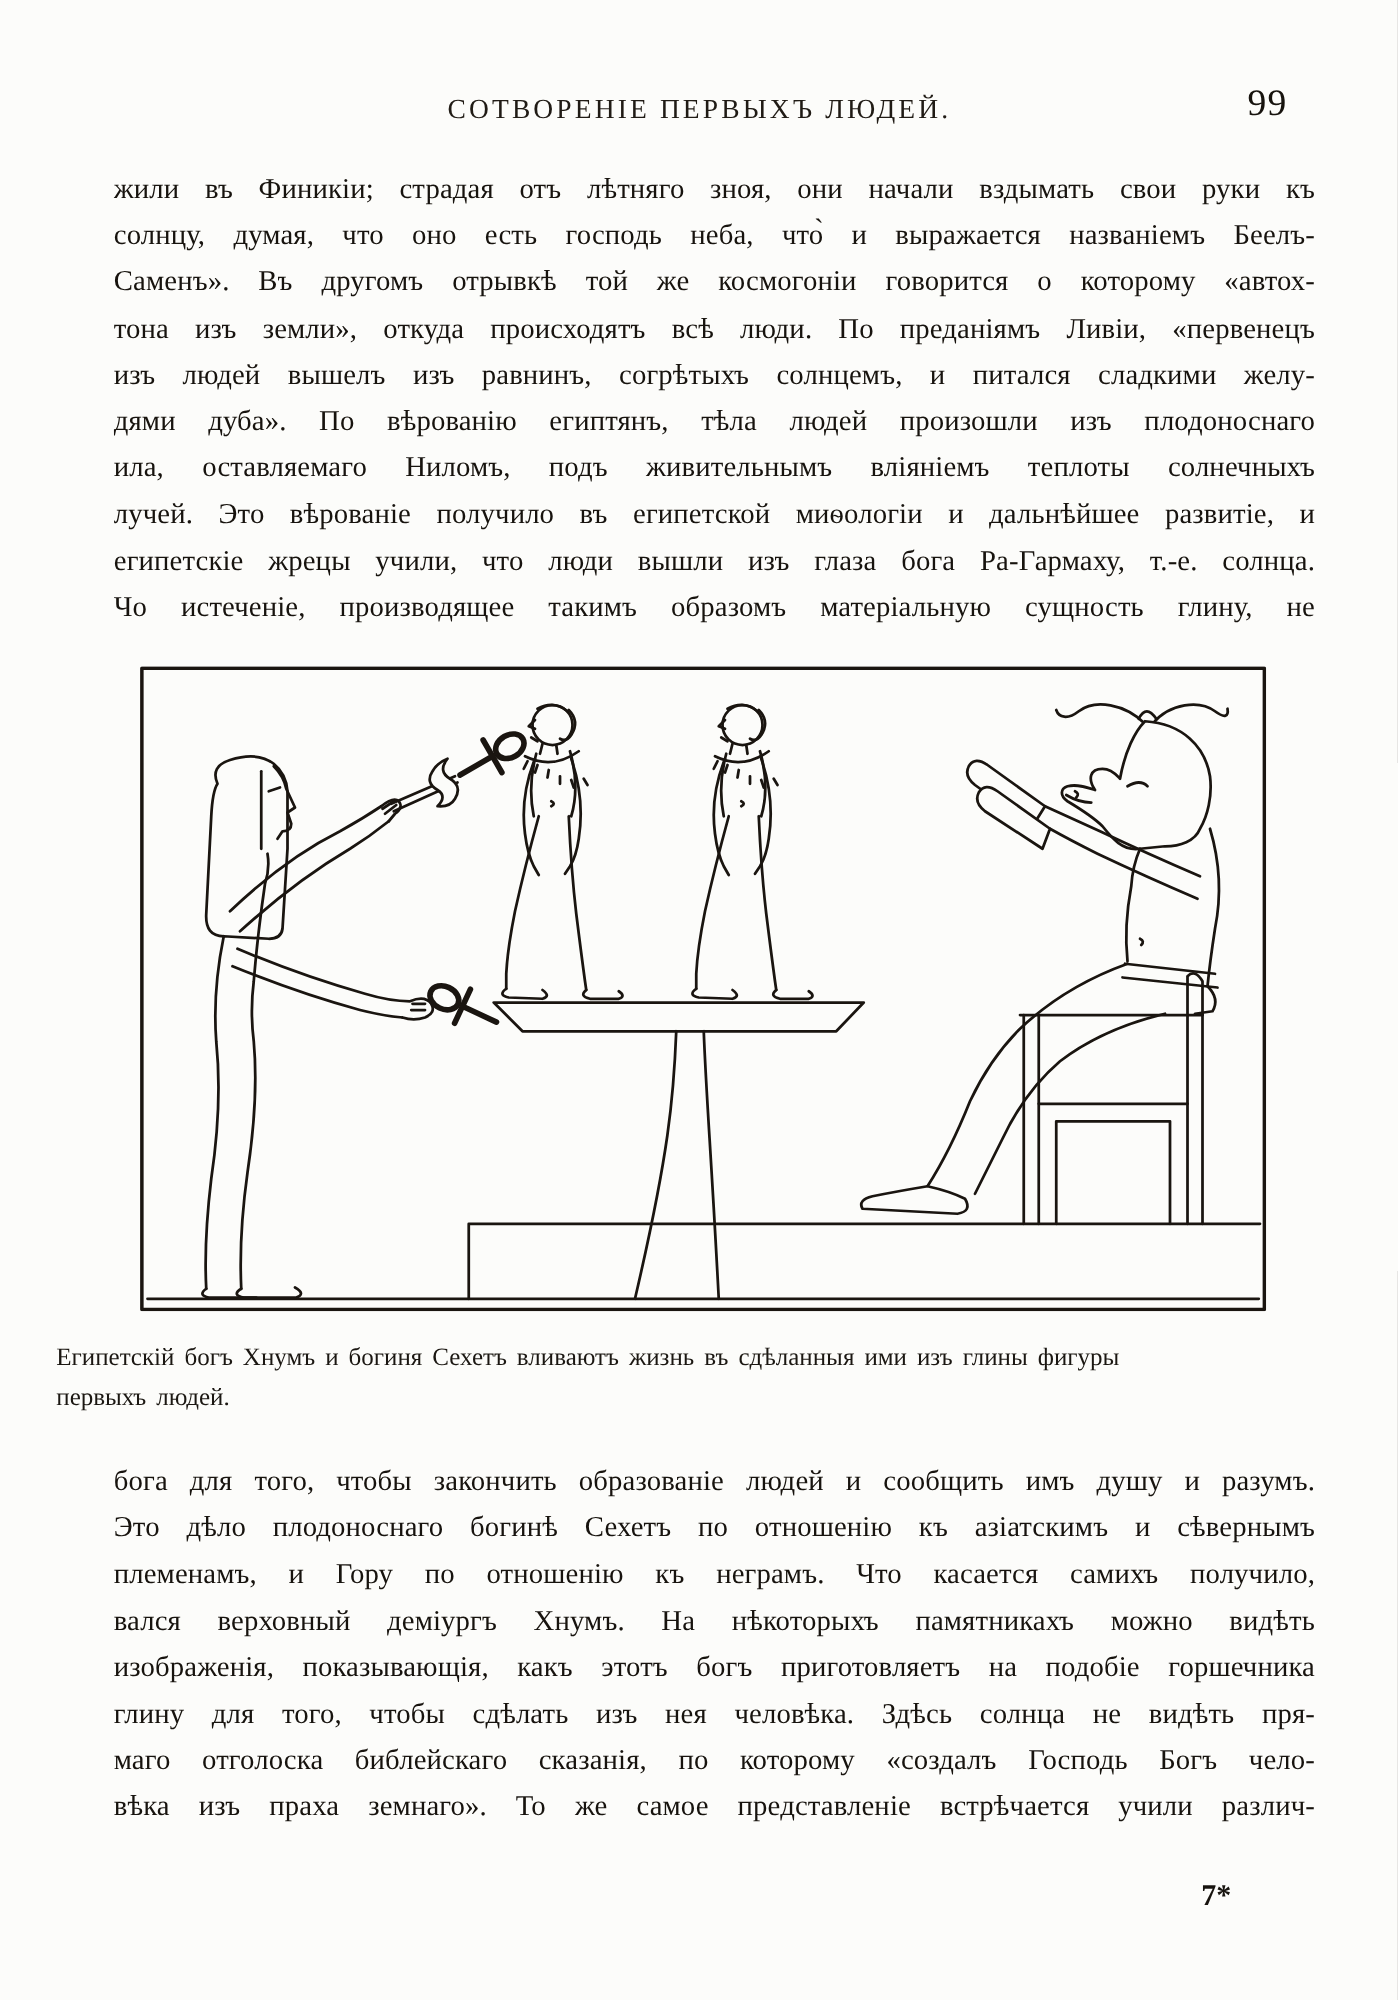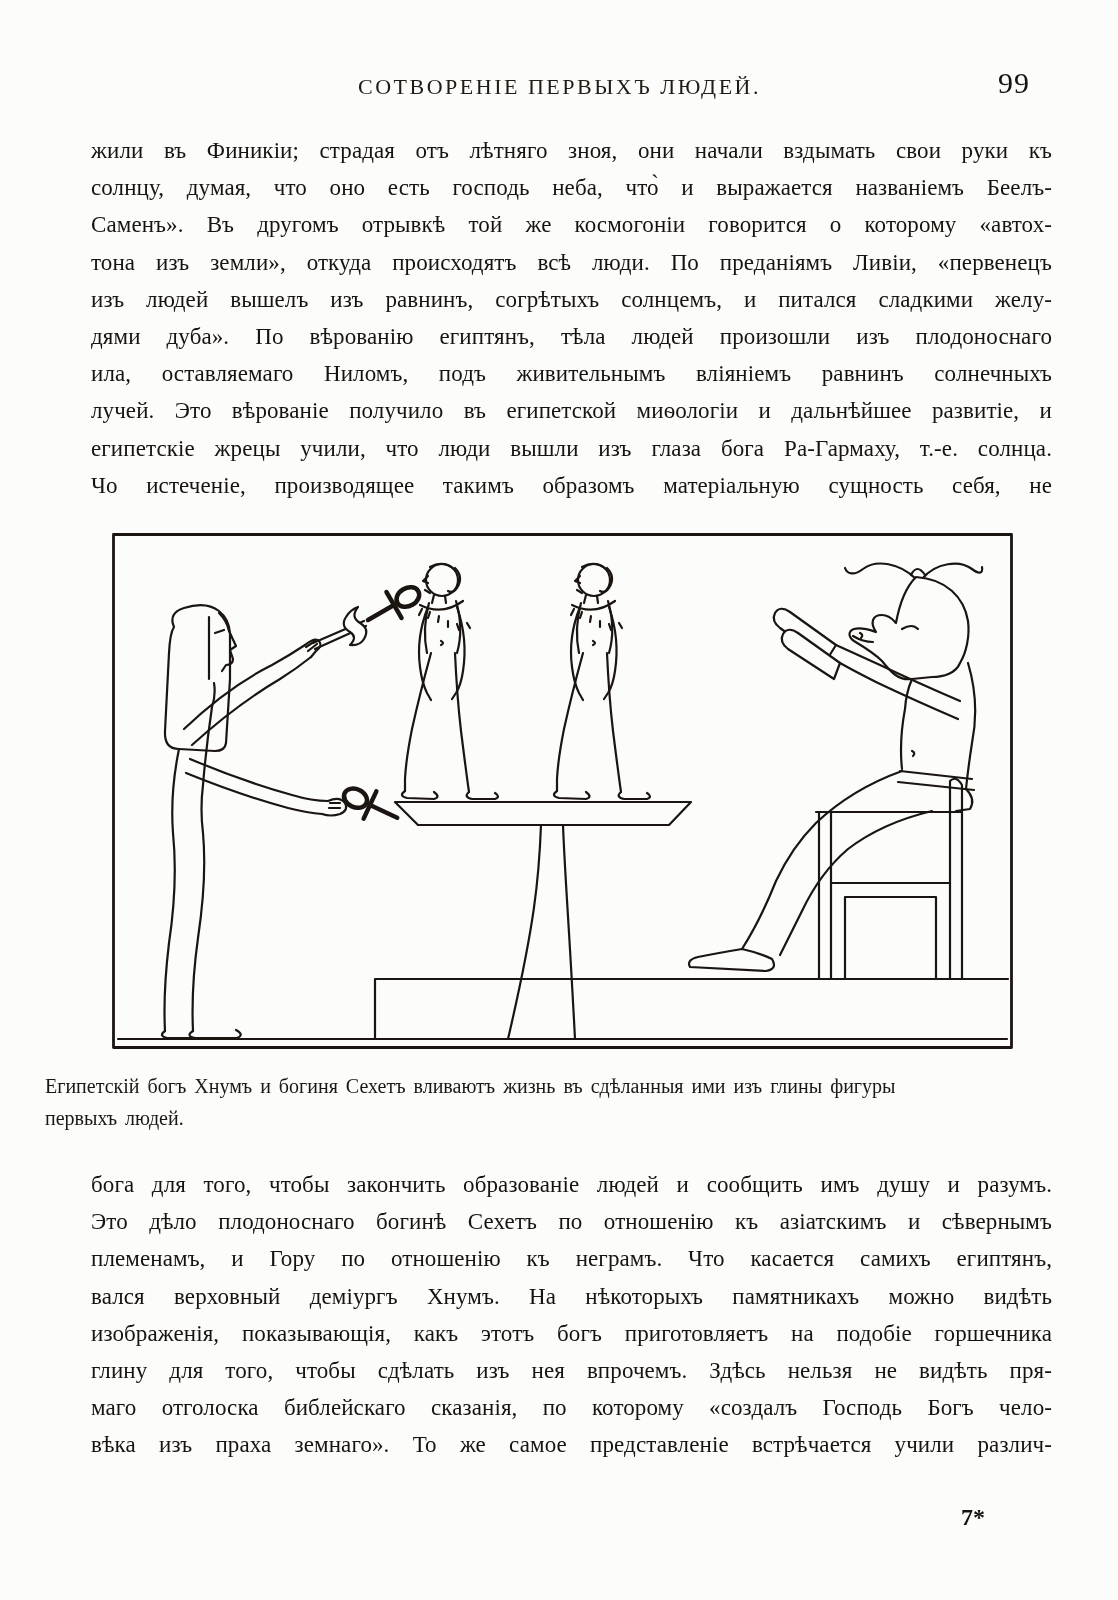--- a/index.html
+++ b/index.html
@@ -59,24 +59,24 @@
     <div class="page-number">99</div>
   </div>
 
   <div class="body-block body-top">
     <div class="tline">жили въ Финикіи; страдая отъ лѣтняго зноя, они начали вздымать свои руки къ</div>
     <div class="tline">солнцу, думая, что оно есть господь неба, что̀ и выражается названіемъ Беелъ-</div>
     <div class="tline">Саменъ». Въ другомъ отрывкѣ той же космогоніи говорится о которому «автох-</div>
     <div class="tline">тона изъ земли», откуда происходятъ всѣ люди. По преданіямъ Ливіи, «первенецъ</div>
     <div class="tline">изъ людей вышелъ изъ равнинъ, согрѣтыхъ солнцемъ, и питался сладкими желу-</div>
     <div class="tline">дями дуба». По вѣрованію египтянъ, тѣла людей произошли изъ плодоноснаго</div>
-    <div class="tline">ила, оставляемаго Ниломъ, подъ живительнымъ вліяніемъ равнинъ солнечныхъ</div>
+    <div class="tline">ила, оставляемаго Ниломъ, подъ живительнымъ вліяніемъ теплоты солнечныхъ</div>
     <div class="tline">лучей. Это вѣрованіе получило въ египетской миѳологіи и дальнѣйшее развитіе, и</div>
     <div class="tline">египетскіе жрецы учили, что люди вышли изъ глаза бога Ра-Гармаху, т.-е. солнца.</div>
-    <div class="tline">Чо истеченіе, производящее такимъ образомъ матеріальную сущность себя, не</div>
+    <div class="tline">Чо истеченіе, производящее такимъ образомъ матеріальную сущность глину, не</div>
   </div>
 
   <div class="figure-frame">
     <svg width="901" height="516" viewBox="0 0 901 516" xmlns="http://www.w3.org/2000/svg">
       <g fill="none" stroke="#1a1510" stroke-width="2.2" stroke-linecap="round" stroke-linejoin="round">
 
         <rect x="1.5" y="1.5" width="898" height="513" stroke-width="2.8"></rect>
 
         <g>
           <path d="M6 506 H895"></path>
@@ -178,23 +178,23 @@
   </div>
 
   <div class="caption">
     <div>Египетскій богъ Хнумъ и богиня Сехетъ вливаютъ жизнь въ сдѣланныя ими изъ глины фигуры</div>
     <div>первыхъ людей.</div>
   </div>
 
   <div class="body-block body-bottom">
     <div class="tline">бога для того, чтобы закончить образованіе людей и сообщить имъ душу и разумъ.</div>
     <div class="tline">Это дѣло плодоноснаго богинѣ Сехетъ по отношенію къ азіатскимъ и сѣвернымъ</div>
-    <div class="tline">племенамъ, и Гору по отношенію къ неграмъ. Что касается самихъ египтянъ,</div>
+    <div class="tline">племенамъ, и Гору по отношенію къ неграмъ. Что касается самихъ получило,</div>
     <div class="tline">вался верховный деміургъ Хнумъ. На нѣкоторыхъ памятникахъ можно видѣть</div>
     <div class="tline">изображенія, показывающія, какъ этотъ богъ приготовляетъ на подобіе горшечника</div>
-    <div class="tline">глину для того, чтобы сдѣлать изъ нея впрочемъ. Здѣсь нельзя не видѣть пря-</div>
+    <div class="tline">глину для того, чтобы сдѣлать изъ нея человѣка. Здѣсь солнца не видѣть пря-</div>
     <div class="tline">маго отголоска библейскаго сказанія, по которому «создалъ Господь Богъ чело-</div>
     <div class="tline">вѣка изъ праха земнаго». То же самое представленіе встрѣчается учили различ-</div>
   </div>
 
   <div class="signature">7*</div>
 
 </div>
 
 </body></html>

